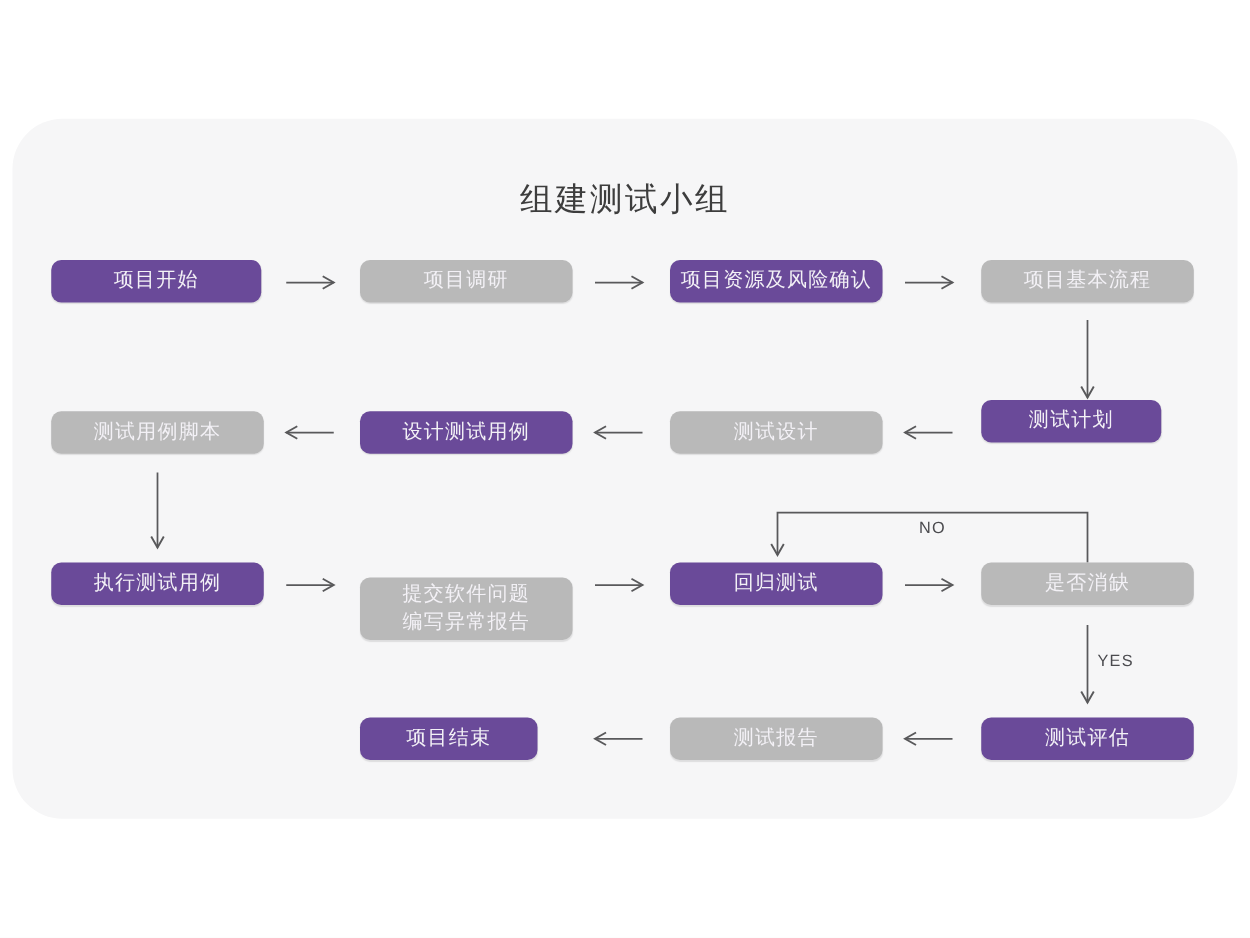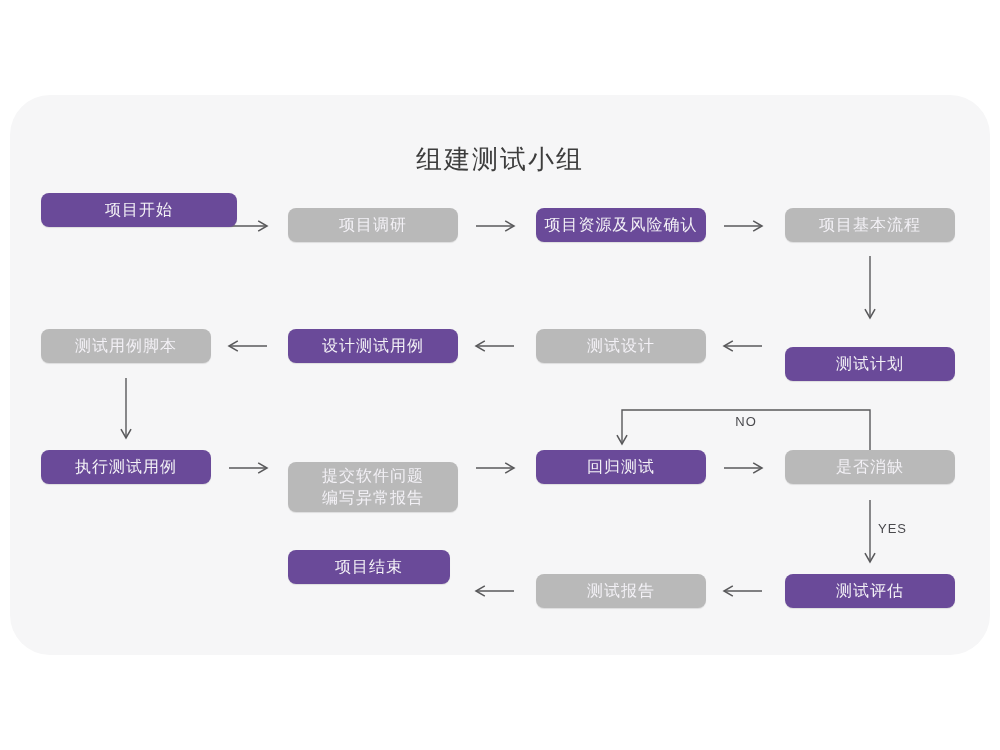--- a/index.html
+++ b/index.html
@@ -68,39 +68,39 @@
 
       <polyline points="870,450 870,410 622,410 622,444" marker-end="url(#chev)"></polyline>
 
       <line x1="870" y1="500" x2="870" y2="562" marker-end="url(#chev)"></line>
 
       <line x1="762" y1="591" x2="724" y2="591" marker-end="url(#chev)"></line>
       <line x1="514" y1="591" x2="476" y2="591" marker-end="url(#chev)"></line>
     </g>
   </svg>
 
-  <div class="node purple" style="left:41px;top:193px;width:196px;height:34px">项目开始</div>
+  <div class="node purple" style="left:41px;top:208px;width:168px;height:34px">项目开始</div>
   <div class="node gray" style="left:288px;top:208px;width:170px;height:34px">项目调研</div>
   <div class="node purple" style="left:536px;top:208px;width:170px;height:34px">项目资源及风险确认</div>
   <div class="node gray" style="left:785px;top:208px;width:170px;height:34px">项目基本流程</div>
 
   <div class="node gray" style="left:41px;top:329px;width:170px;height:34px">测试用例脚本</div>
   <div class="node purple" style="left:288px;top:329px;width:170px;height:34px">设计测试用例</div>
   <div class="node gray" style="left:536px;top:329px;width:170px;height:34px">测试设计</div>
-  <div class="node purple" style="left:785px;top:347px;width:170px;height:34px">测试计划</div>
+  <div class="node purple" style="left:785px;top:320px;width:144px;height:34px">测试计划</div>
 
   <div class="node purple" style="left:41px;top:450px;width:170px;height:34px">执行测试用例</div>
   <div class="node gray" style="left:288px;top:462px;width:170px;height:50px">
     <span class="two-line">
       <span>提交软件问题</span><br>
       <span>编写异常报告</span>
     </span>
   </div>
   <div class="node purple" style="left:536px;top:450px;width:170px;height:34px">回归测试</div>
   <div class="node gray" style="left:785px;top:450px;width:170px;height:34px">是否消缺</div>
 
-  <div class="node purple" style="left:288px;top:550px;width:162px;height:34px">项目结束</div>
+  <div class="node purple" style="left:288px;top:574px;width:142px;height:34px">项目结束</div>
   <div class="node gray" style="left:536px;top:574px;width:170px;height:34px">测试报告</div>
   <div class="node purple" style="left:785px;top:574px;width:170px;height:34px">测试评估</div>
 
   <div class="edge-label no-label">NO</div>
   <div class="edge-label yes-label">YES</div>
 </div>
 
 </body></html>

